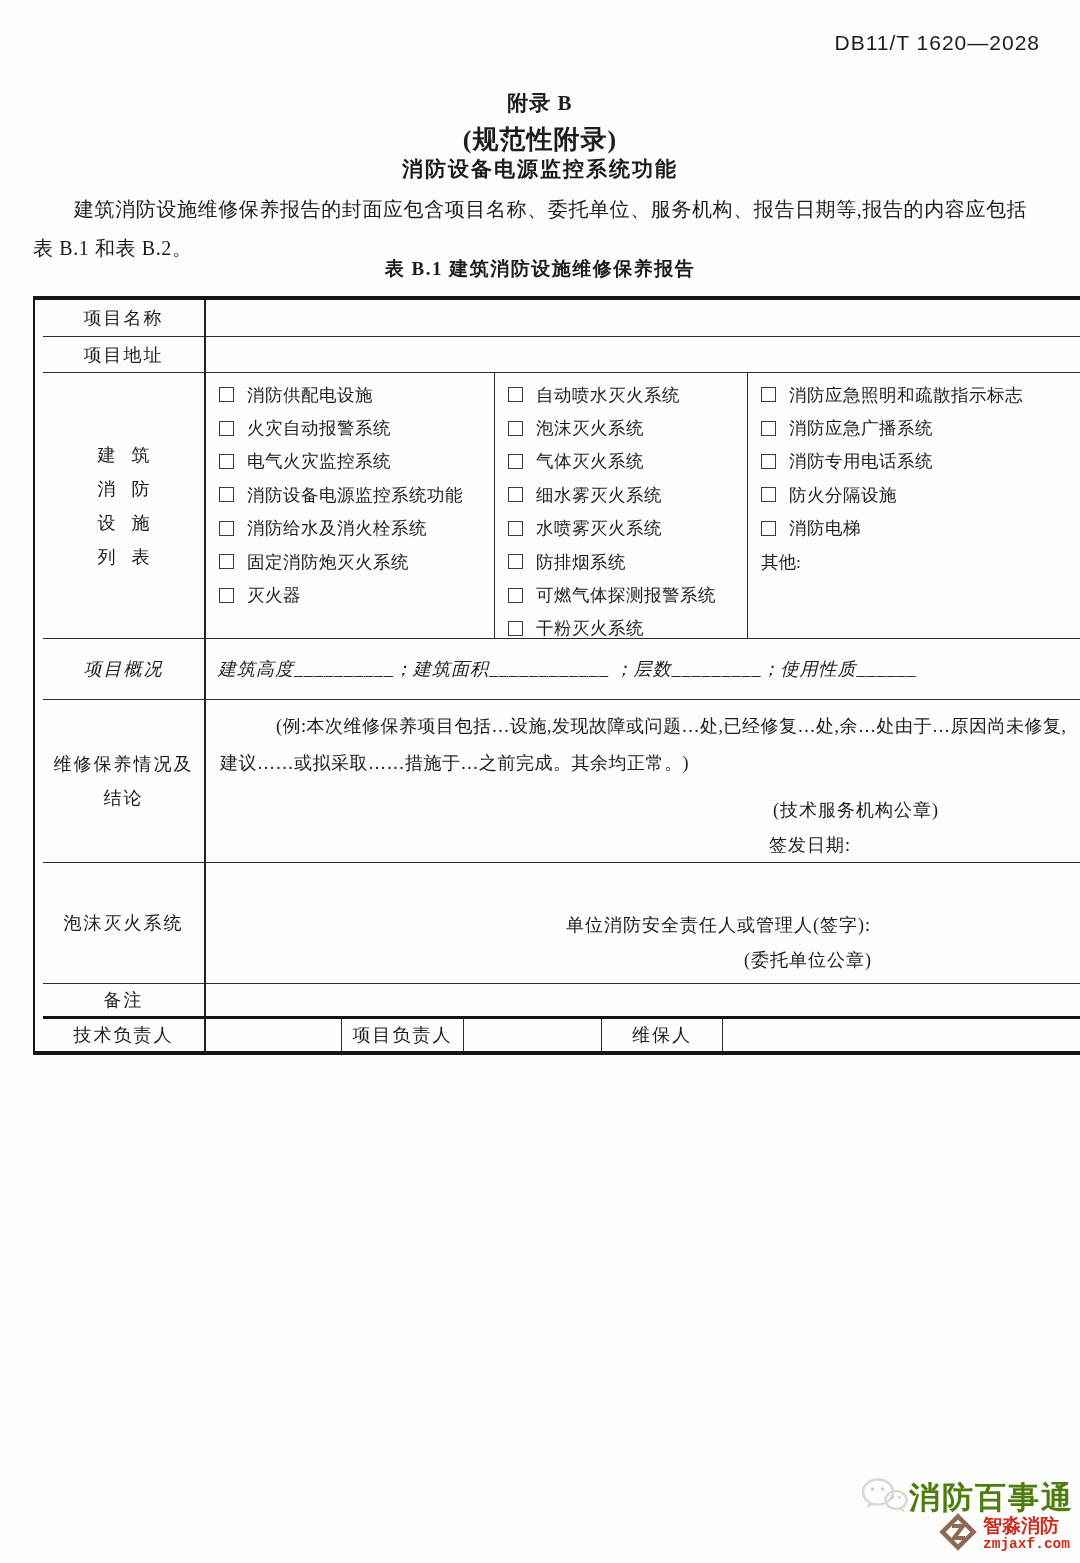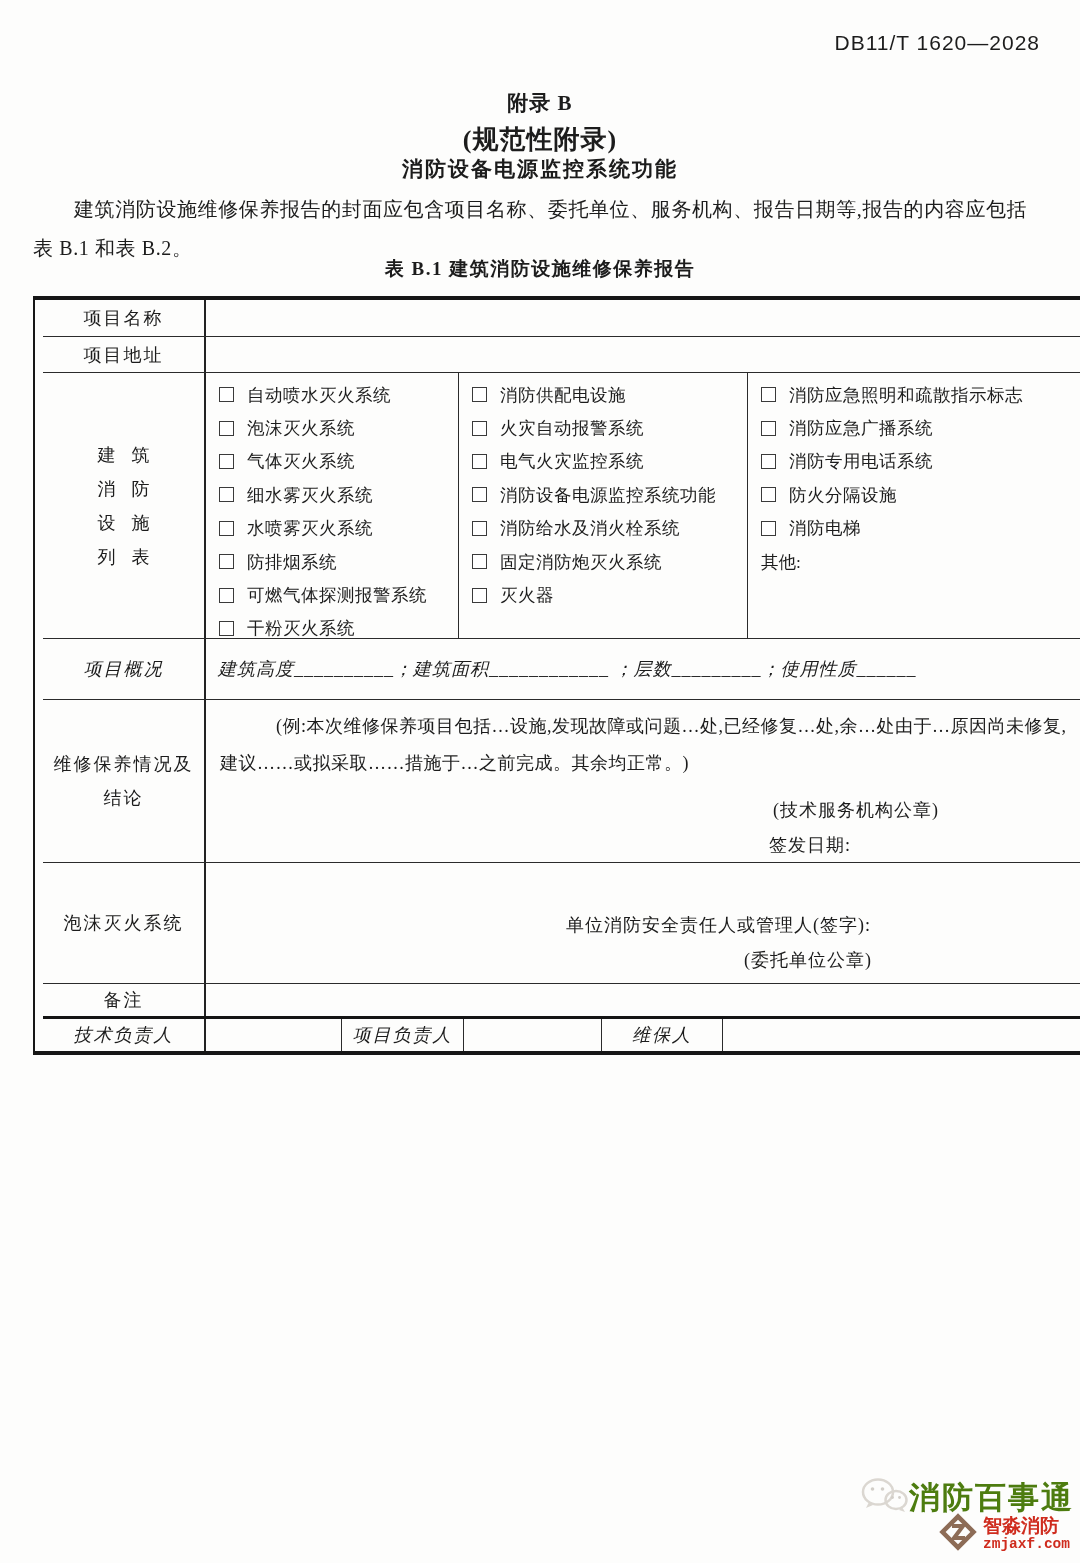--- a/index.html
+++ b/index.html
@@ -57,21 +57,21 @@
   .m-content{font-size:18px;}
   .m-example{margin:0;padding:8px 14px 0 14px;line-height:37px;text-indent:56px;letter-spacing:0.5px;}
   .m-stamp{position:absolute;left:567px;top:98px;letter-spacing:1px;}
   .m-date{position:absolute;left:563px;top:133px;letter-spacing:1px;}
 
   
   .c-sign{position:absolute;left:360px;top:50px;font-size:18px;letter-spacing:1px;}
   .c-seal{position:absolute;left:538px;top:85px;font-size:18px;letter-spacing:1px;}
 
   
-  .fcell{display:flex;align-items:center;justify-content:center;font-size:18px;letter-spacing:2px;box-sizing:border-box;font-style:italic;}
+  .fcell{display:flex;align-items:center;justify-content:center;font-size:18px;letter-spacing:2px;box-sizing:border-box;}
   .fc1{width:163px;flex:none;border-right:2px solid #222;}
   .fc2{width:136px;flex:none;border-right:1.5px solid #2b2b2b;}
   .fc3{width:122px;flex:none;border-right:1.5px solid #2b2b2b;}
   .fc4{width:138px;flex:none;border-right:1.5px solid #2b2b2b;}
   .fc5{width:121px;flex:none;border-right:1.5px solid #2b2b2b;}
   .fc6{flex:1;}
 
   
   .wm{position:absolute;right:6px;bottom:6px;text-align:right;}
   .wm-gray{display:flex;align-items:center;justify-content:flex-end;
@@ -112,20 +112,50 @@
 
     <div class="trow h266">
       <div class="lcell">
         <div>
             <div class="stack-line" style="text-align: center;">建筑</div>
             <div class="stack-line" style="text-align: center;">消防</div>
             <div class="stack-line" style="text-align: center;">设施</div>
             <div class="stack-line" style="text-align: center;">列表</div>
           </div>
       </div>
+      <div class="ccell fac-col fac-col1">
+          <div class="ck-item">
+            <span class="ckbox"></span>
+            <span>消防供配电设施</span>
+          </div>
+          <div class="ck-item">
+            <span class="ckbox"></span>
+            <span>火灾自动报警系统</span>
+          </div>
+          <div class="ck-item">
+            <span class="ckbox"></span>
+            <span>电气火灾监控系统</span>
+          </div>
+          <div class="ck-item">
+            <span class="ckbox"></span>
+            <span>消防设备电源监控系统功能</span>
+          </div>
+          <div class="ck-item">
+            <span class="ckbox"></span>
+            <span>消防给水及消火栓系统</span>
+          </div>
+          <div class="ck-item">
+            <span class="ckbox"></span>
+            <span>固定消防炮灭火系统</span>
+          </div>
+          <div class="ck-item">
+            <span class="ckbox"></span>
+            <span>灭火器</span>
+          </div>
+        </div>
       <div class="ccell fac-col fac-col2">
           <div class="ck-item">
             <span class="ckbox"></span>
             <span>自动喷水灭火系统</span>
           </div>
           <div class="ck-item">
             <span class="ckbox"></span>
             <span>泡沫灭火系统</span>
           </div>
           <div class="ck-item">
@@ -144,50 +174,20 @@
             <span class="ckbox"></span>
             <span>防排烟系统</span>
           </div>
           <div class="ck-item">
             <span class="ckbox"></span>
             <span>可燃气体探测报警系统</span>
           </div>
           <div class="ck-item">
             <span class="ckbox"></span>
             <span>干粉灭火系统</span>
-          </div>
-        </div>
-      <div class="ccell fac-col fac-col1">
-          <div class="ck-item">
-            <span class="ckbox"></span>
-            <span>消防供配电设施</span>
-          </div>
-          <div class="ck-item">
-            <span class="ckbox"></span>
-            <span>火灾自动报警系统</span>
-          </div>
-          <div class="ck-item">
-            <span class="ckbox"></span>
-            <span>电气火灾监控系统</span>
-          </div>
-          <div class="ck-item">
-            <span class="ckbox"></span>
-            <span>消防设备电源监控系统功能</span>
-          </div>
-          <div class="ck-item">
-            <span class="ckbox"></span>
-            <span>消防给水及消火栓系统</span>
-          </div>
-          <div class="ck-item">
-            <span class="ckbox"></span>
-            <span>固定消防炮灭火系统</span>
-          </div>
-          <div class="ck-item">
-            <span class="ckbox"></span>
-            <span>灭火器</span>
           </div>
         </div>
       <div class="ccell fac-col fac-col3">
         <div>
             <div class="ck-item">
               <span class="ckbox"></span>
               <span>消防应急照明和疏散指示标志</span>
             </div>
             <div class="ck-item">
               <span class="ckbox"></span>

